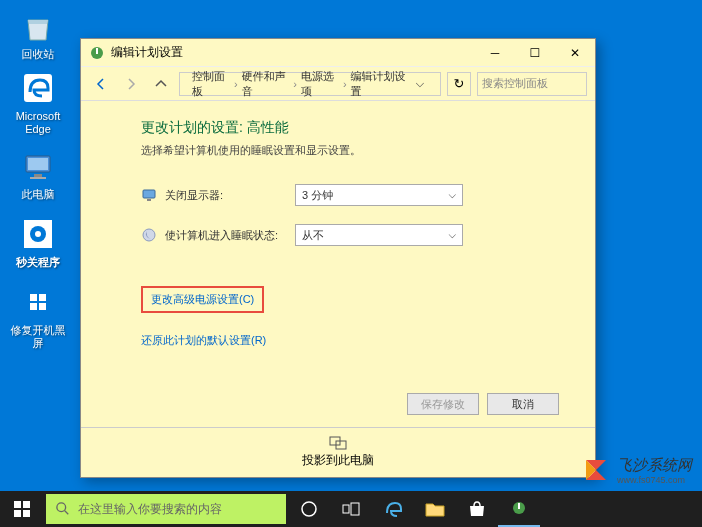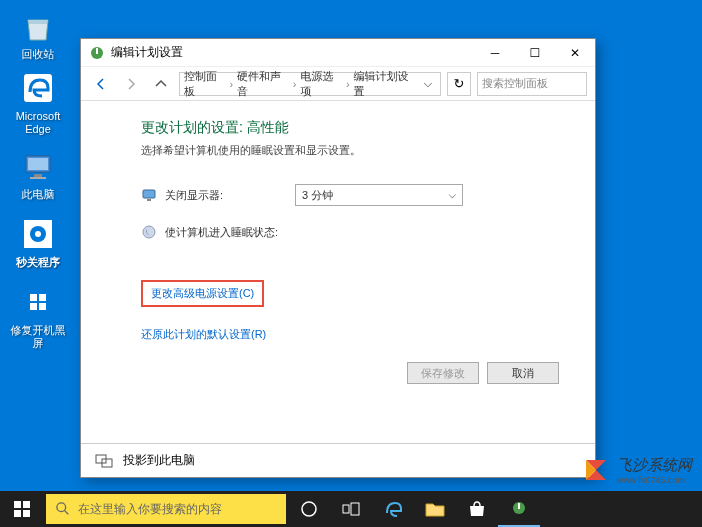--- a/index.html
+++ b/index.html
@@ -9,32 +9,32 @@
     .desktop-icon { position: absolute; width: 60px; text-align: center; color: white; font-size: 11px; cursor: pointer; }
     .desktop-icon .icon-img { width: 36px; height: 36px; margin: 0 auto 4px; display: flex; align-items: center; justify-content: center; font-size: 28px; }
     .desktop-icon .label { text-shadow: 1px 1px 2px rgba(0,0,0,0.5); line-height: 1.2; }
     
     .icon-recycle { top: 8px; left: 8px; }
     .icon-edge { top: 70px; left: 8px; }
     .icon-pc { top: 148px; left: 8px; }
     .icon-app1 { top: 216px; left: 8px; font-weight: bold; }
     .icon-app2 { top: 284px; left: 8px; }
     
-    .window { position: absolute; left: 80px; top: 38px; width: 516px; height: 440px; background: #ffffff; border: 1px solid #888; box-shadow: 4px 4px 12px rgba(0,0,0,0.3); display: flex; flex-direction: column; }
+    .window { position: absolute; left: 80px; top: 38px; width: 516px; height: 440px; background: #fef9c3; border: 1px solid #888; box-shadow: 4px 4px 12px rgba(0,0,0,0.3); display: flex; flex-direction: column; }
     
     .titlebar { height: 28px; display: flex; align-items: center; padding-left: 8px; border-bottom: 1px solid #eee; }
     .titlebar-icon { width: 16px; height: 16px; margin-right: 6px; }
     .titlebar-text { font-size: 12px; flex: 1; }
     .titlebar-btns { display: flex; }
     .titlebar-btn { width: 40px; height: 28px; display: flex; align-items: center; justify-content: center; font-size: 12px; cursor: pointer; }
     
     .navbar { height: 34px; display: flex; align-items: center; padding: 0 8px; gap: 6px; border-bottom: 1px solid #ddd; }
     .nav-arrow { width: 24px; height: 24px; display: flex; align-items: center; justify-content: center; color: #888; cursor: pointer; border-radius: 2px; }
     .nav-arrow.enabled { color: #0066cc; }
-    .breadcrumb { flex: 1; height: 24px; border: 1px solid #ccc; display: flex; align-items: center; padding: 0 4px; font-size: 11px; gap: 4px; }
+    .breadcrumb { flex: 1; height: 24px; border: 1px solid #ccc; display: flex; align-items: center; padding: 0 12px; font-size: 11px; gap: 4px; }
     .breadcrumb .sep { color: #888; }
     .breadcrumb .crumb { color: #333; cursor: pointer; }
     .breadcrumb .dd { margin-left: auto; color: #555; padding: 0 4px; }
     .nav-refresh { width: 24px; height: 24px; border: 1px solid #ccc; display: flex; align-items: center; justify-content: center; cursor: pointer; font-size: 13px; }
     .searchbox { width: 110px; height: 24px; border: 1px solid #ccc; display: flex; align-items: center; padding: 0 4px; font-size: 11px; color: #888; gap: 4px; }
     
     .content { flex: 1; padding: 18px 36px 10px 60px; overflow: auto; font-size: 12px; color: #333; }
     .page-title { font-size: 14px; color: #0a6b3d; margin-bottom: 6px; }
     .page-subtitle { font-size: 11px; color: #444; margin-bottom: 26px; }
     
@@ -42,29 +42,29 @@
     .setting-icon { width: 16px; height: 16px; margin-right: 8px; flex-shrink: 0; }
     .setting-label { width: 130px; font-size: 11px; }
     .setting-select { width: 168px; height: 22px; border: 1px solid #aaa; font-size: 11px; padding: 0 6px; display: flex; align-items: center; justify-content: space-between; cursor: pointer; background: white; }
     .setting-select::after { content: "⌵"; color: #555; font-size: 10px; }
     
     .links { margin-top: 40px; }
     .link { display: block; color: #0066cc; font-size: 11px; margin-bottom: 12px; cursor: pointer; text-decoration: none; }
     .link.highlighted { border: 2px solid #e84c3d; padding: 4px 8px; display: inline-block; }
     
     .button-row { display: flex; justify-content: flex-end; gap: 8px; margin-top: 20px; padding-right: 0; }
-    .btn { min-width: 72px; height: 22px; border: 1px solid #aaa; background: #e8e8e8; font-size: 11px; cursor: pointer; display: flex; align-items: center; justify-content: center; }
+    .btn { min-width: 72px; height: 22px; border: 1px solid #aaa; background: #e8e8e8; font-size: 11px; cursor: pointer; display: flex; align-items: center; justify-content: center; margin-top: 25px; }
     .btn.disabled { color: #999; cursor: default; }
     
-    .bottom-panel { border-top: 1px solid #ccc; padding: 8px 14px; display: flex; align-items: center; gap: 10px; font-size: 12px; cursor: pointer; }
+    .bottom-panel { border-top: 1px solid #ccc; padding: 8px 14px; display: flex; align-items: center; gap: 2px; font-size: 12px; cursor: pointer; flex-direction: column; }
     .bottom-panel-icon { width: 18px; height: 14px; }
     
     .taskbar { position: absolute; bottom: 0; left: 0; right: 0; height: 36px; background: #1f1f1f; display: flex; align-items: center; }
     .start-btn { width: 44px; height: 36px; display: flex; align-items: center; justify-content: center; cursor: pointer; }
-    .tb-search { flex: 0 0 240px; height: 30px; background: #fde047; display: flex; align-items: center; padding: 0 10px; font-size: 12px; color: #666; gap: 8px; margin: 0 2px; }
+    .tb-search { flex: 0 0 240px; height: 30px; background: #bef264; display: flex; align-items: center; padding: 0 10px; font-size: 12px; color: #666; gap: 8px; margin: 0 2px; }
     .tb-icons { display: flex; }
     .tb-icon { width: 42px; height: 36px; display: flex; align-items: center; justify-content: center; cursor: pointer; color: white; }
     .tb-icon.active { border-bottom: 2px solid #76b9ed; }
     
     .watermark { position: absolute; right: 10px; bottom: 42px; display: flex; align-items: center; gap: 6px; }
     .watermark-logo { width: 30px; height: 30px; }
     .watermark-text { font-size: 15px; font-weight: normal; color: #333; font-style: italic; }
     .watermark-sub { font-size: 9px; color: #555; }
     
     svg { display: block; }
@@ -192,20 +192,23 @@
     </div>
 
     <div class="setting-row">
       <span class="setting-icon">
         <svg width="16" height="16" viewBox="0 0 16 16">
             <circle cx="8" cy="8" r="6" fill="#d0d8e8" stroke="#8a9abe"></circle>
             <path d="M6 4 A5 5 0 0 0 10 12 A6 6 0 0 1 6 4" fill="#8a9abe"></path>
           </svg>
       </span>
       <span class="setting-label">使计算机进入睡眠状态:</span>
+      <div class="setting-select">
+        <span>从不</span>
+      </div>
     </div>
 
     <div class="links">
       <a class="link highlighted">更改高级电源设置(C)</a>
       <a class="link" style="margin-top:8px;">还原此计划的默认设置(R)</a>
     </div>
 
     <div class="button-row">
       <div class="btn disabled">保存修改</div>
       <div class="btn">取消</div>

